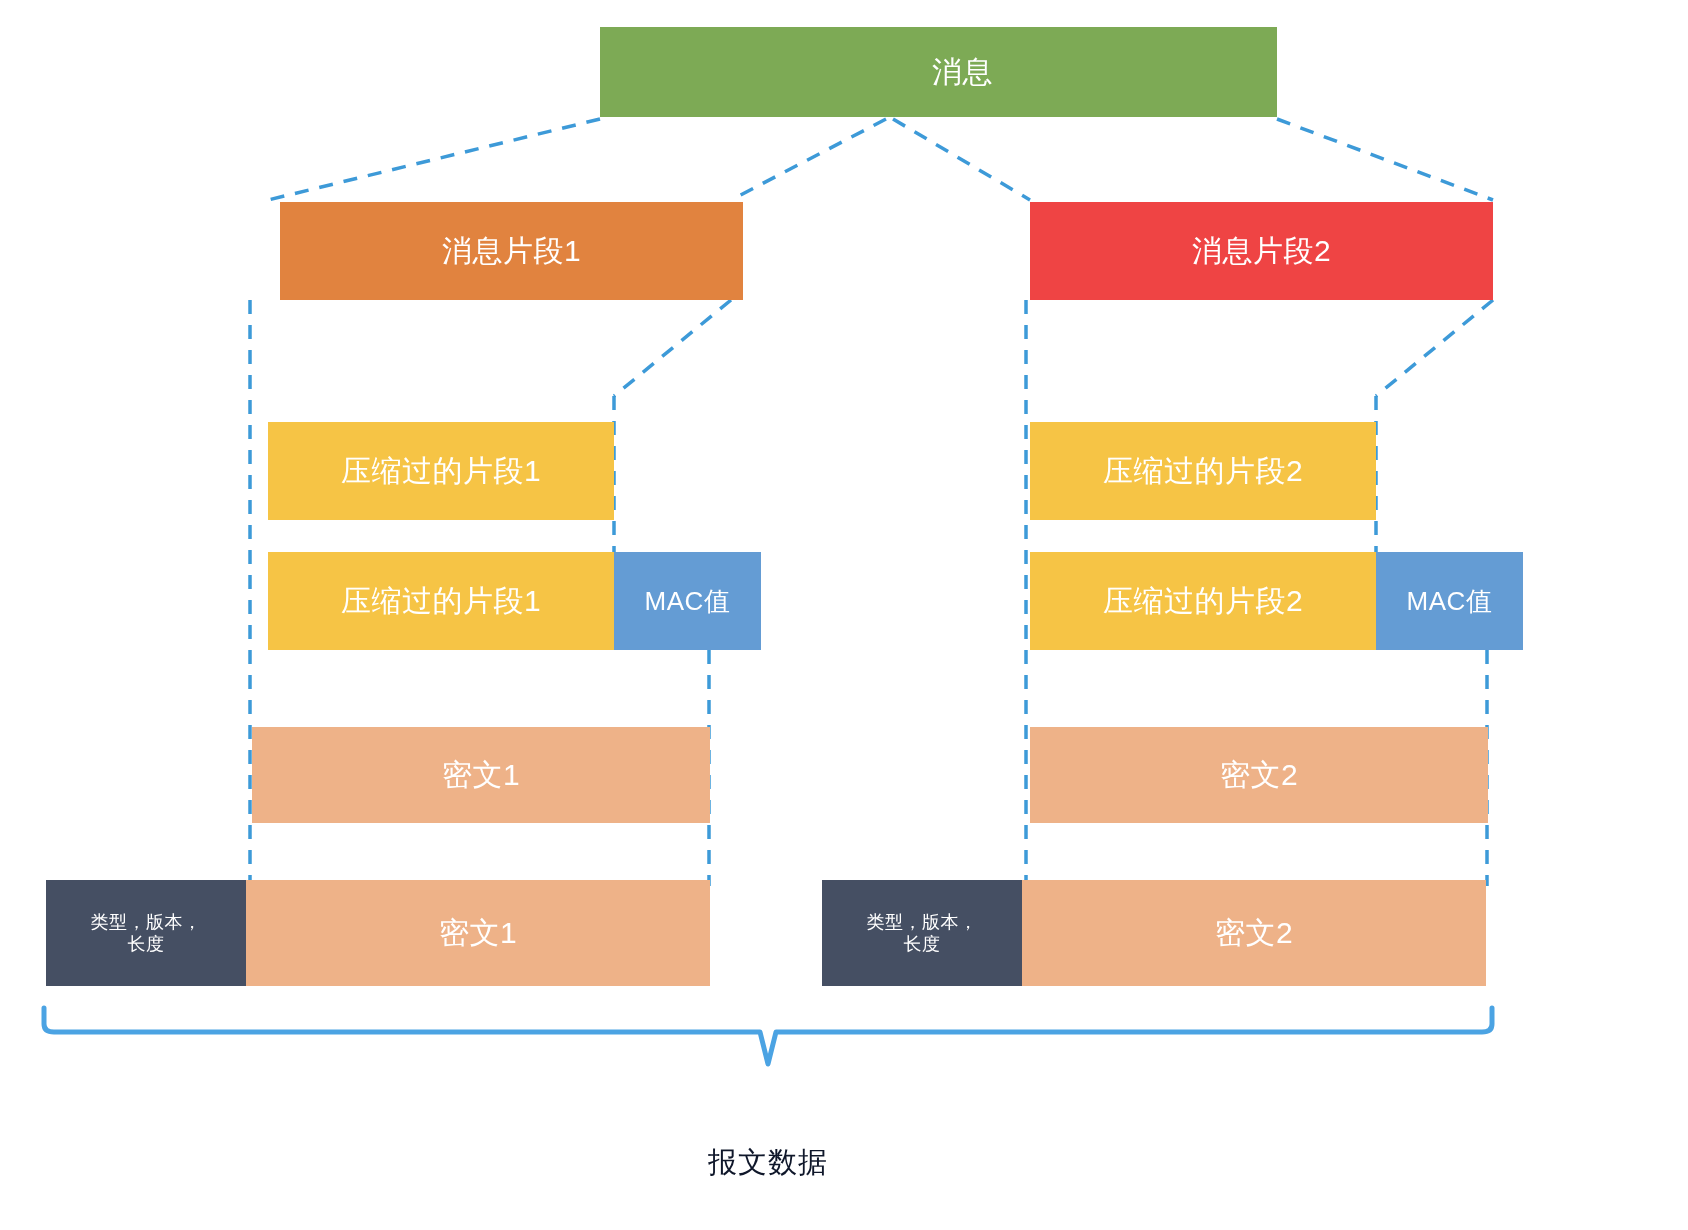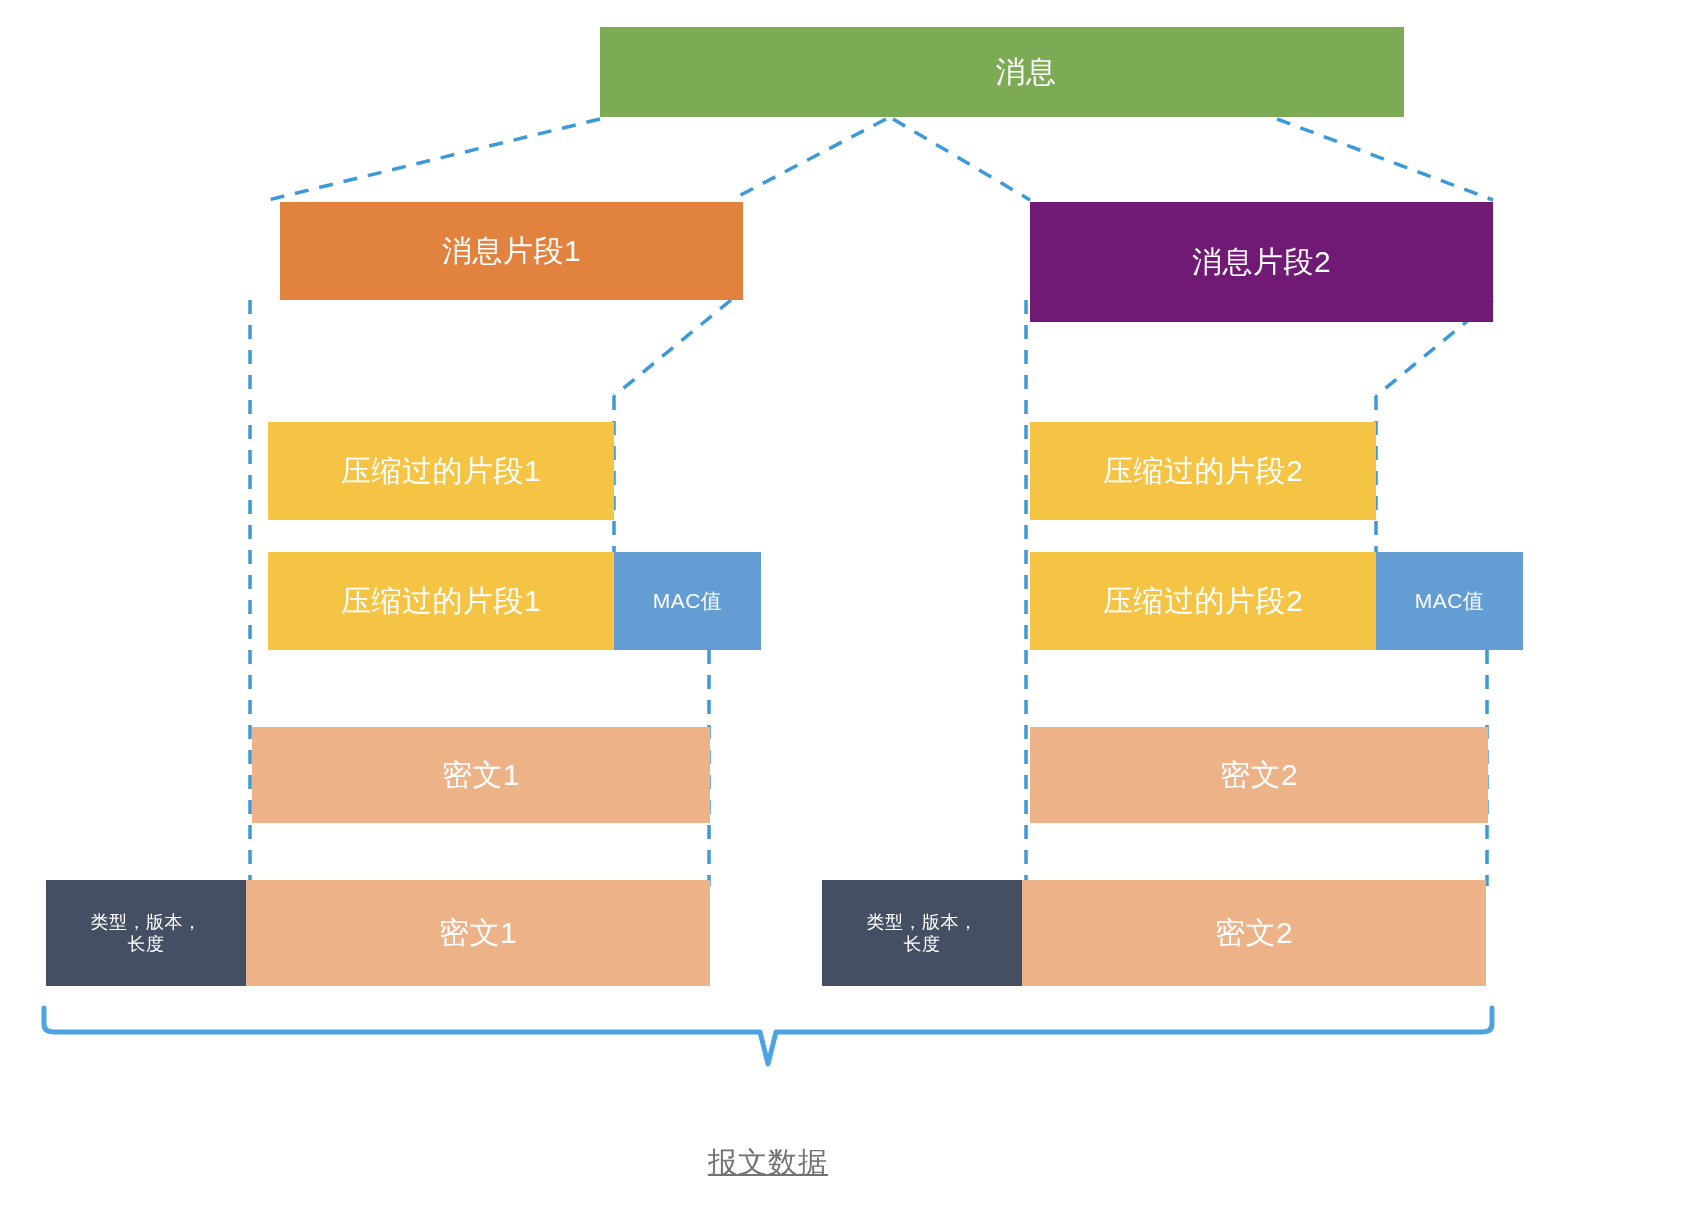--- a/index.html
+++ b/index.html
@@ -27,32 +27,31 @@
     align-items: center;
     justify-content: center;
     color: #ffffff;
     font-size: 30px;
     line-height: 1.25;
     text-align: center;
     white-space: pre-line;
     letter-spacing: 0.5px;
   }
   .box.small {
-    font-size: 21px;
+    font-size: 26px;
   }
   .box.tiny {
     font-size: 18px;
   }
   .label-text {
     position: absolute;
-    color: #737373;
+    color: #0f172a;
     font-size: 29px;
     text-align: center;
     letter-spacing: 1px;
-    text-decoration: underline;
   }
   .watermark {
     position: absolute;
     color: #d8d8d8;
     font-size: 46px;
     letter-spacing: 2px;
     font-family: "DejaVu Sans", sans-serif;
     white-space: nowrap;
   }
   svg.overlay {
@@ -86,21 +85,21 @@
       <line x1="1493" y1="300" x2="1376" y2="396"></line>
       <line x1="1376" y1="396" x2="1376" y2="552"></line>
       <line x1="1487" y1="650" x2="1487" y2="886"></line>
     </g>
 
     <g stroke="#4ba3e3" stroke-width="5" fill="none" stroke-linecap="round" stroke-linejoin="round">
       <path d="M 44 1008 L 44 1024 Q 44 1032 54 1032 L 760 1032 L 768 1064 L 776 1032 L 1482 1032 Q 1492 1032 1492 1024 L 1492 1008"></path>
     </g>
   </svg>
 
-  <div class="box" style="left:600px; top:27px; width:804px; height:90px; background:#7daa55;padding-left:48px;">
+  <div class="box" style="left:600px; top:27px; width:677px; height:90px; background:#7daa55;padding-left:48px;">
     <span>消息</span>
   </div>
 
   <div class="box" style="left:280px; top:202px; width:463px; height:98px; background:#e1833f;">
     <span>消息片段1</span>
   </div>
 
   <div class="box" style="left:268px; top:422px; width:346px; height:98px; background:#f6c445;">
     <span>压缩过的片段1</span>
   </div>
@@ -117,21 +116,21 @@
   </div>
 
   <div class="box tiny" style="left:46px; top:880px; width:200px; height:106px; background:#454f63;">
     <span>类型，版本，
 长度</span>
   </div>
   <div class="box" style="left:246px; top:880px; width:464px; height:106px; background:#eeb288;">
     <span>密文1</span>
   </div>
 
-  <div class="box" style="left:1030px; top:202px; width:463px; height:120px; background:#701a75;">
+  <div class="box" style="left:1030px; top:202px; width:463px; height:98px; background:#ef4444;">
     <span>消息片段2</span>
   </div>
 
   <div class="box" style="left:1030px; top:422px; width:346px; height:98px; background:#f6c445;">
     <span>压缩过的片段2</span>
   </div>
 
   <div class="box" style="left:1030px; top:552px; width:346px; height:98px; background:#f6c445;">
     <span>压缩过的片段2</span>
   </div>

